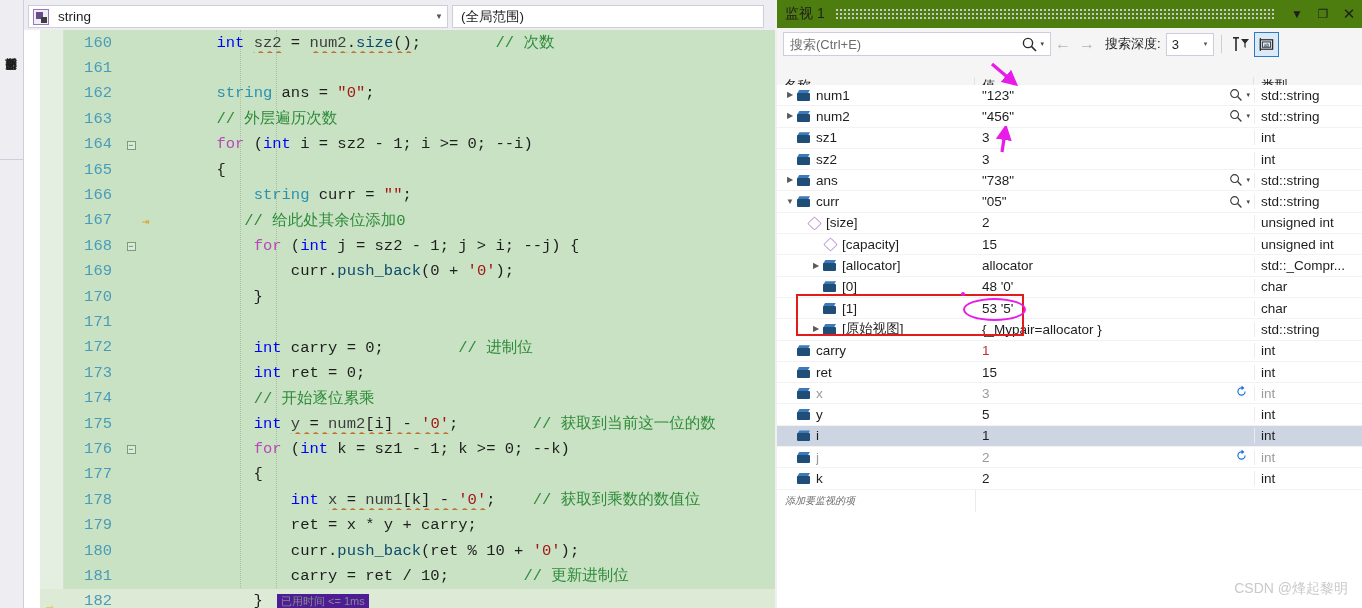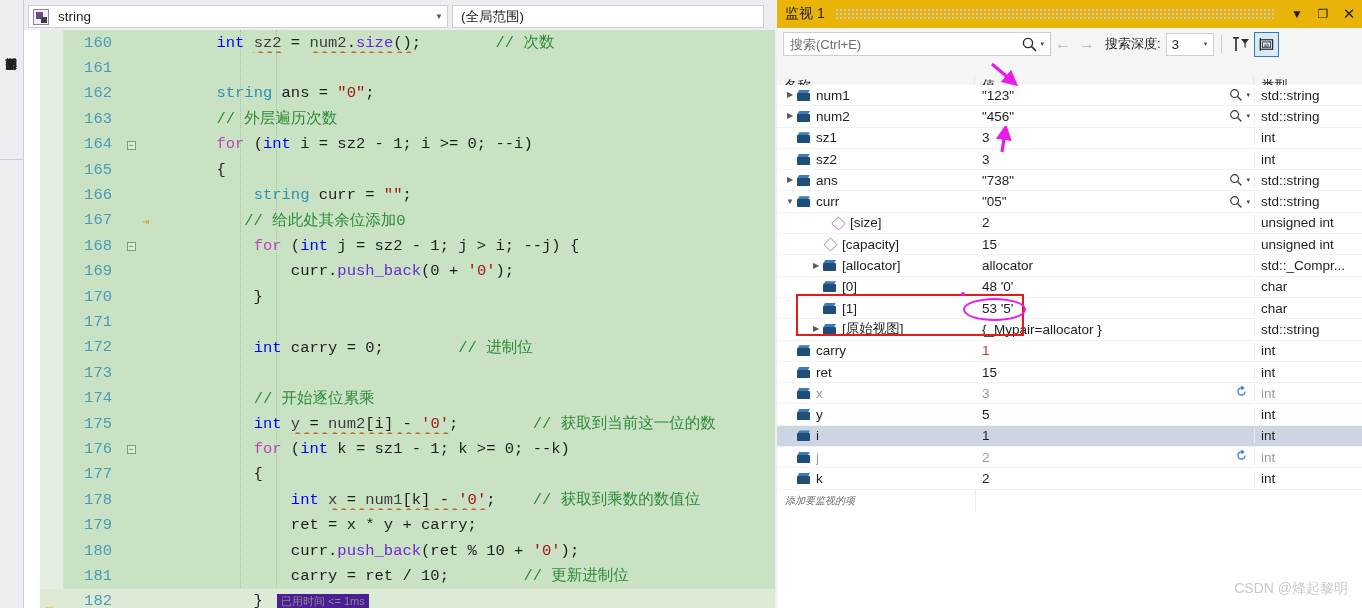--- a/index.html
+++ b/index.html
@@ -163,21 +163,21 @@
     color: #1e1e1e;
     padding-left: 2px;
     overflow: hidden;
   }
   .code-text .kw   { color: #0000ff; }
   .code-text .kwc  { color: #b948b9; }
   .code-text .typ  { color: #2b91af; }
   .code-text .str  { color: #a31515; }
   .code-text .cmt  { color: #2e8b3a; }
   .code-text .var  { color: #3d3d3d; }
-  .code-text .fn   { color: #6d28d9; }
+  .code-text .fn   { color: #0c4a6e; }
   .squiggle {
     text-decoration: underline;
     text-decoration-style: wavy;
     text-decoration-color: #c06a2a;
     text-underline-offset: 3px;
   }
   .cur-line {
     background: #dcead6;
   }
   .exec-arrow {
@@ -218,21 +218,21 @@
 
   
   .watch-panel {
     position: absolute; left: 777px; top: 0;
     width: 585px; height: 608px;
     background: #f5f5f5;
   }
   .watch-titlebar {
     position: absolute; left: 0; top: 0;
     width: 585px; height: 28px;
-    background: #eab308;
+    background: #4d7c0f;
     display: flex; align-items: center;
   }
   .watch-title {
     font-size: 14px; color: #1e1e1e;
     margin-left: 8px;
     white-space: nowrap;
   }
   .title-dots {
     flex: 1;
     height: 10px;
@@ -556,20 +556,21 @@
           <div class="code-row">
             <div class="row-bp"></div>
             <div class="lineno">172</div>
             <div class="fold"></div>
             <div class="code-text"><span>            </span><span class="kw">int</span><span> carry = 0;</span><span>        </span><span class="cmt">// 进制位</span></div>
           </div>
           <div class="code-row">
             <div class="row-bp"></div>
             <div class="lineno">173</div>
             <div class="fold"></div>
+            <div class="code-text"><span>            </span><span class="kw">int</span><span> ret = 0;</span></div>
           </div>
           <div class="code-row">
             <div class="row-bp"></div>
             <div class="lineno">174</div>
             <div class="fold"></div>
             <div class="code-text"><span>            </span><span class="cmt">// 开始逐位累乘</span></div>
           </div>
           <div class="code-row">
             <div class="row-bp"></div>
             <div class="lineno">175</div>
@@ -784,21 +785,21 @@
                 <svg viewBox="0 0 15 15" width="14" height="14">
                   <circle cx="6" cy="6" r="4.2" fill="none" stroke="#3a3a3a" stroke-width="1.2"></circle>
                   <line x1="9.2" y1="9.2" x2="13.3" y2="13.3" stroke="#3a3a3a" stroke-width="1.4"></line>
                 </svg>
                 <span class="mag-caret">▾</span>
               </span>
             </div>
             <div class="cell-type"><span>std::string</span></div>
           </div>
           <div class="wrow">
-            <div class="cell-name" style="padding-left: 40px;">
+            <div class="cell-name" style="padding-left: 16px;">
               <span class="expander"></span>
               <span class="ico-field"></span>
               <span class="name-txt">[size]</span>
             </div>
             <div class="cell-val">
               <span class="val-txt">2</span>
             </div>
             <div class="cell-type"><span>unsigned int</span></div>
           </div>
           <div class="wrow">

